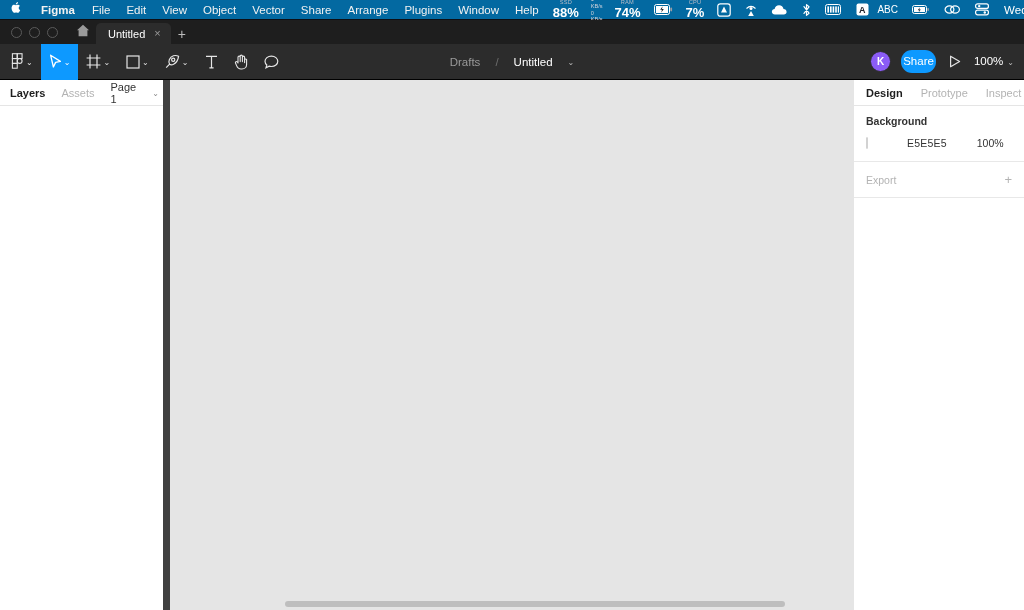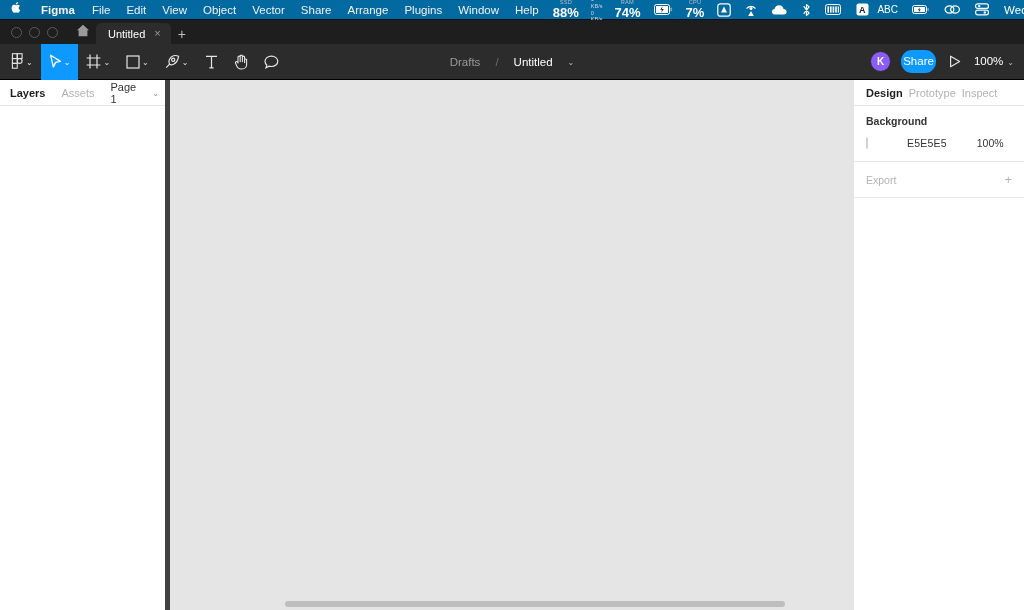--- a/index.html
+++ b/index.html
@@ -86,21 +86,21 @@
     background:#0D99FF; color:#fff; font-size:11.5px;
     padding:5px 2px; border-radius:11px; line-height:1.2;
   }
   #present-btn { width:18px; display:flex; align-items:center; justify-content:center; color:#e4e4e4; }
   #zoom-ctl { display:flex; align-items:center; gap:4px; color:#ffffff; font-size:11.5px; }
   #zoom-ctl .chev { font-size:8px; color:#bdbdbd; position:relative; top:1px; }
 
   
   #left-panel {
     position:absolute; top:80px; left:0; width:170px; height:530px;
-    background:#ffffff; border-right:5px solid #404040;
+    background:#ffffff; border-right:7px solid #404040;
   }
   #left-tabs {
     height:26px; display:flex; align-items:center;
     padding:0 10px; font-size:11px; border-bottom:1px solid #E5E5E5;
   }
   #left-tabs .lt { margin-right:16px; color:#b3b3b3; }
   #left-tabs .lt.active { color:#1e1e1e; font-weight:bold; }
   #page-sel { margin-left:auto; display:flex; align-items:center; gap:16px; color:#333; font-size:11px; }
   #page-sel .chev { font-size:8px; color:#8a8a8a; position:relative; top:1px; }
   #layers-list { height:calc(100% - 27px); }
@@ -114,21 +114,21 @@
     position:absolute; bottom:3px; left:115px; width:500px; height:6px;
     background:rgba(0,0,0,.17); border-radius:3px;
   }
 
   
   #right-panel {
     position:absolute; top:80px; left:853px; width:171px; height:530px;
     background:#ffffff; border-left:1px solid #E5E5E5;
   }
   #right-tabs {
-    height:26px; display:flex; align-items:center; gap:6px;
+    height:26px; display:flex; align-items:center; gap:18px;
     padding:0 12px; font-size:11px; border-bottom:1px solid #E5E5E5;
   }
   #right-tabs .rt { color:#b3b3b3; }
   #right-tabs .rt.active { color:#1e1e1e; font-weight:bold; }
   .section { padding:9px 12px 12px 12px; border-bottom:1px solid #E8E8E8; }
   .section-title { font-size:10.5px; font-weight:bold; color:#333333; margin-bottom:10px; }
   .bg-row { display:flex; align-items:center; font-size:10.5px; color:#333;gap:28px; }
   .swatch { width:12px; height:12px; background:#E5E5E5; border:1px solid #d2d2d2; border-radius:2px; }
   .bg-hex { margin-left:11px; width:56px; letter-spacing:.2px; }
   .bg-opacity { margin-left:2px; width:40px; }

